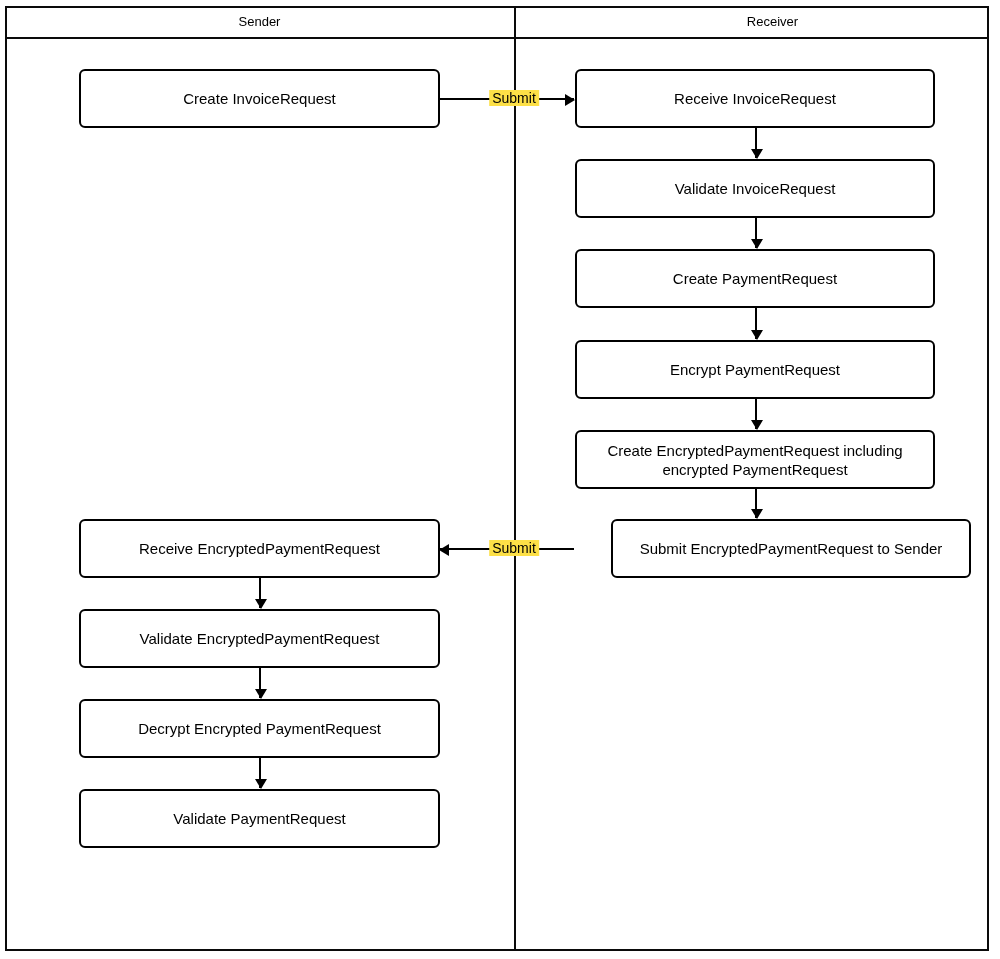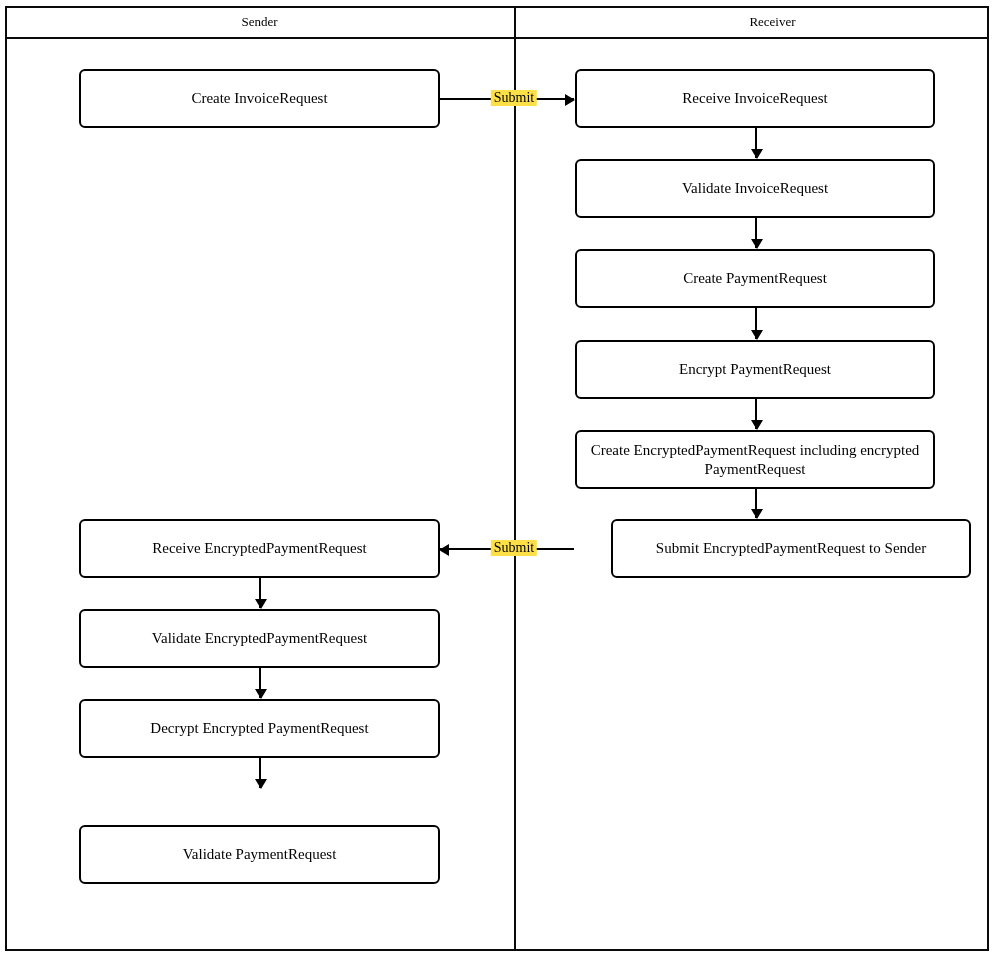--- a/index.html
+++ b/index.html
@@ -1,19 +1,19 @@
 <!DOCTYPE html>
 <html><head>
 <meta charset="utf-8">
 <style>
   html,body{margin:0;padding:0;background:#ffffff;}
   body{width:1000px;height:959px;position:relative;overflow:hidden;
        font-family:"Liberation Sans","DejaVu Sans",sans-serif;color:#000;}
 
-  #diagram{position:absolute;left:0;top:0;width:1000px;height:959px;font-family:Liberation Serif, serif;}
+  #diagram{position:absolute;left:0;top:0;width:1000px;height:959px;}
 
   .frame{position:absolute;left:5px;top:6px;width:984px;height:945px;
          border:2px solid #0a0a0a;box-sizing:border-box;background:#fff;}
 
   .hdr-sep{position:absolute;left:5px;top:37px;width:984px;height:0;
            border-top:2px solid #0a0a0a;}
   .lane-sep{position:absolute;left:514px;top:6px;width:0;height:945px;
             border-left:2px solid #0a0a0a;}
 
   .lane-title{position:absolute;top:6px;height:31px;line-height:31px;
@@ -56,21 +56,21 @@
   <div class="lane-title receiver">Receiver</div>
 
   <div class="node col-l" style="top:69px;">Create InvoiceRequest</div>
 
   <div class="node col-l" style="top:519px;">Receive EncryptedPaymentRequest</div>
 
   <div class="node col-l" style="top:609px;">Validate EncryptedPaymentRequest</div>
 
   <div class="node col-l" style="top:699px;">Decrypt Encrypted PaymentRequest</div>
 
-  <div class="node col-l" style="top:789px;margin-top:36px;">Validate PaymentRequest</div>
+  <div class="node col-l" style="top:789px;">Validate PaymentRequest</div>
 
   <div class="node col-r" style="top:69px;">Receive InvoiceRequest</div>
 
   <div class="node col-r" style="top:249px;">Create PaymentRequest</div>
 
   <div class="node col-r" style="top:159px;">Validate InvoiceRequest</div>
 
   <div class="node col-r" style="top:340px;text-align:center;">Encrypt PaymentRequest</div>
 
   <div class="node col-r" style="top:430px;">Create EncryptedPaymentRequest including encrypted PaymentRequest</div>

